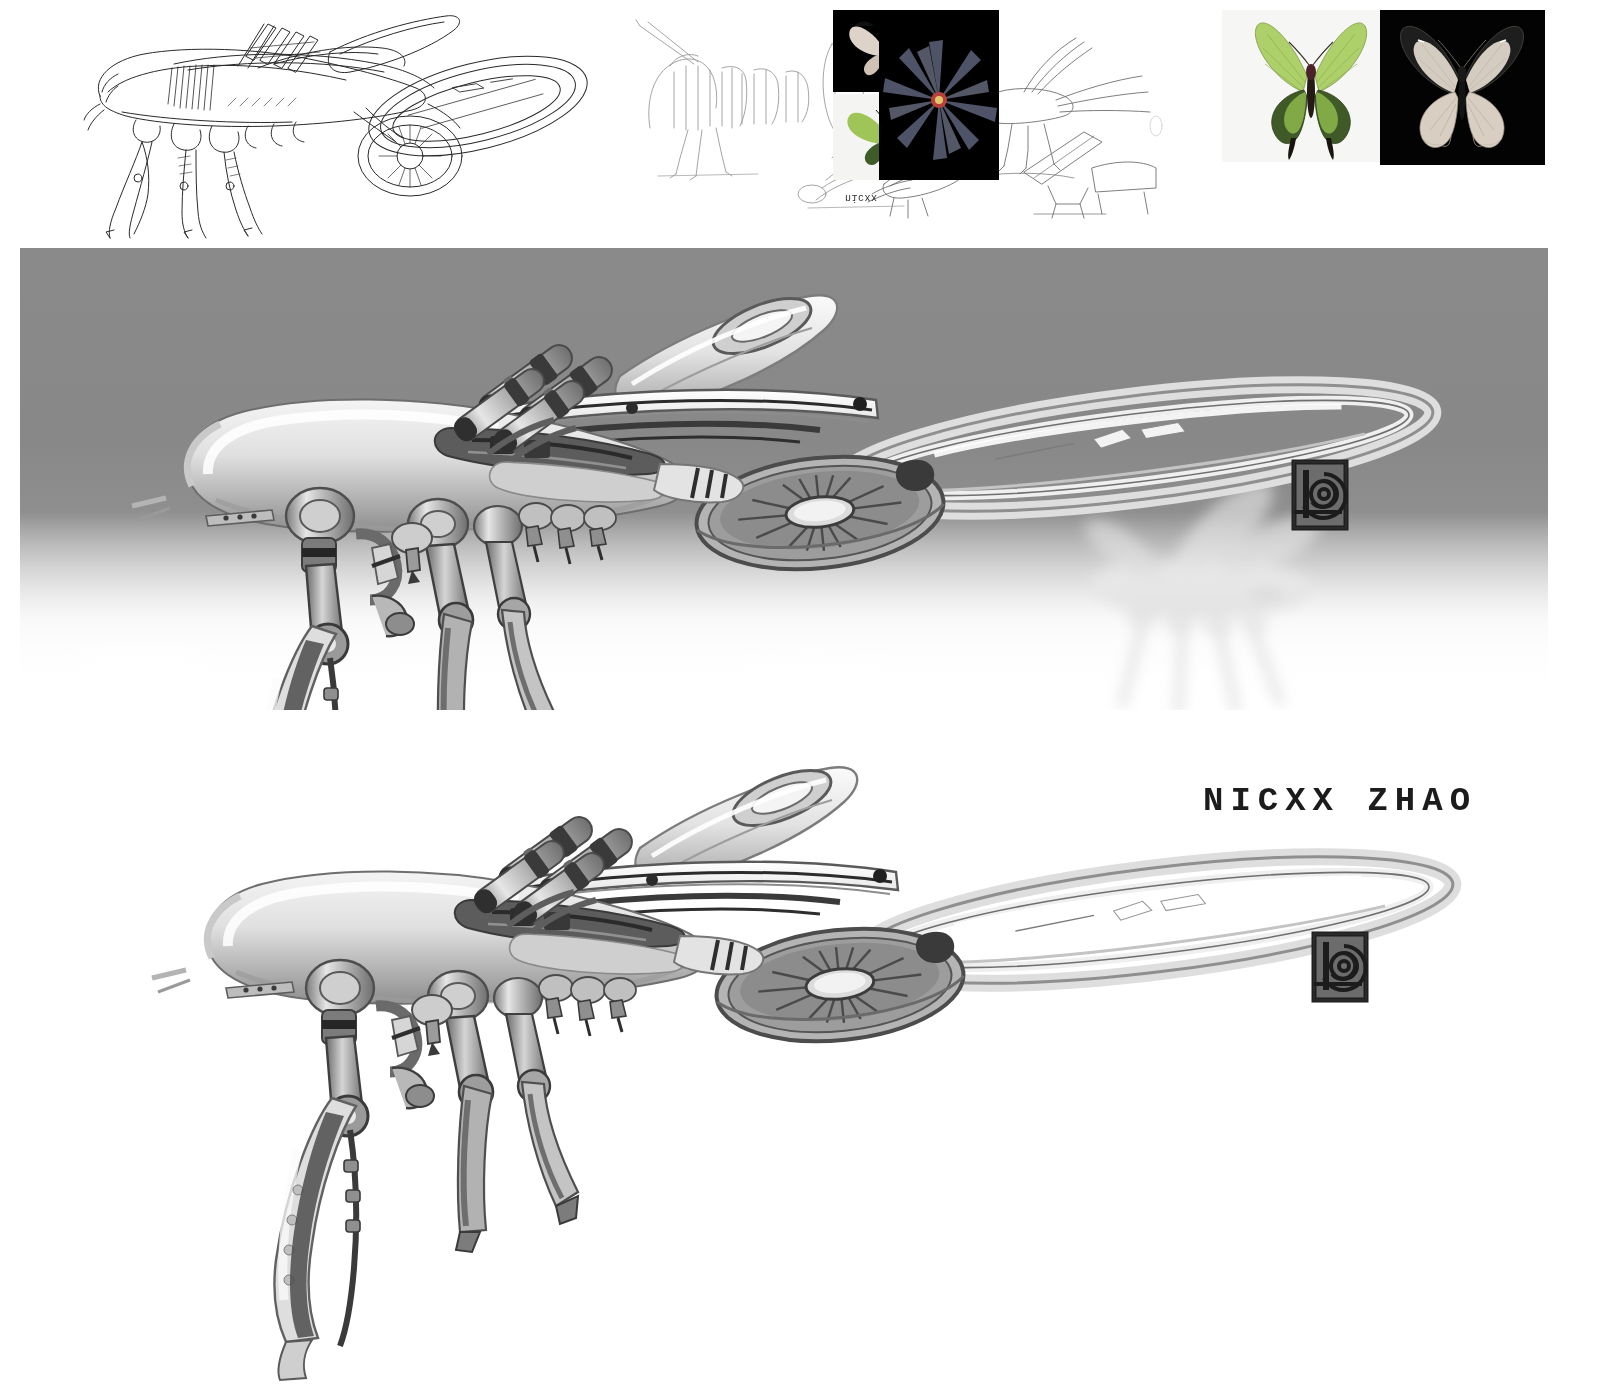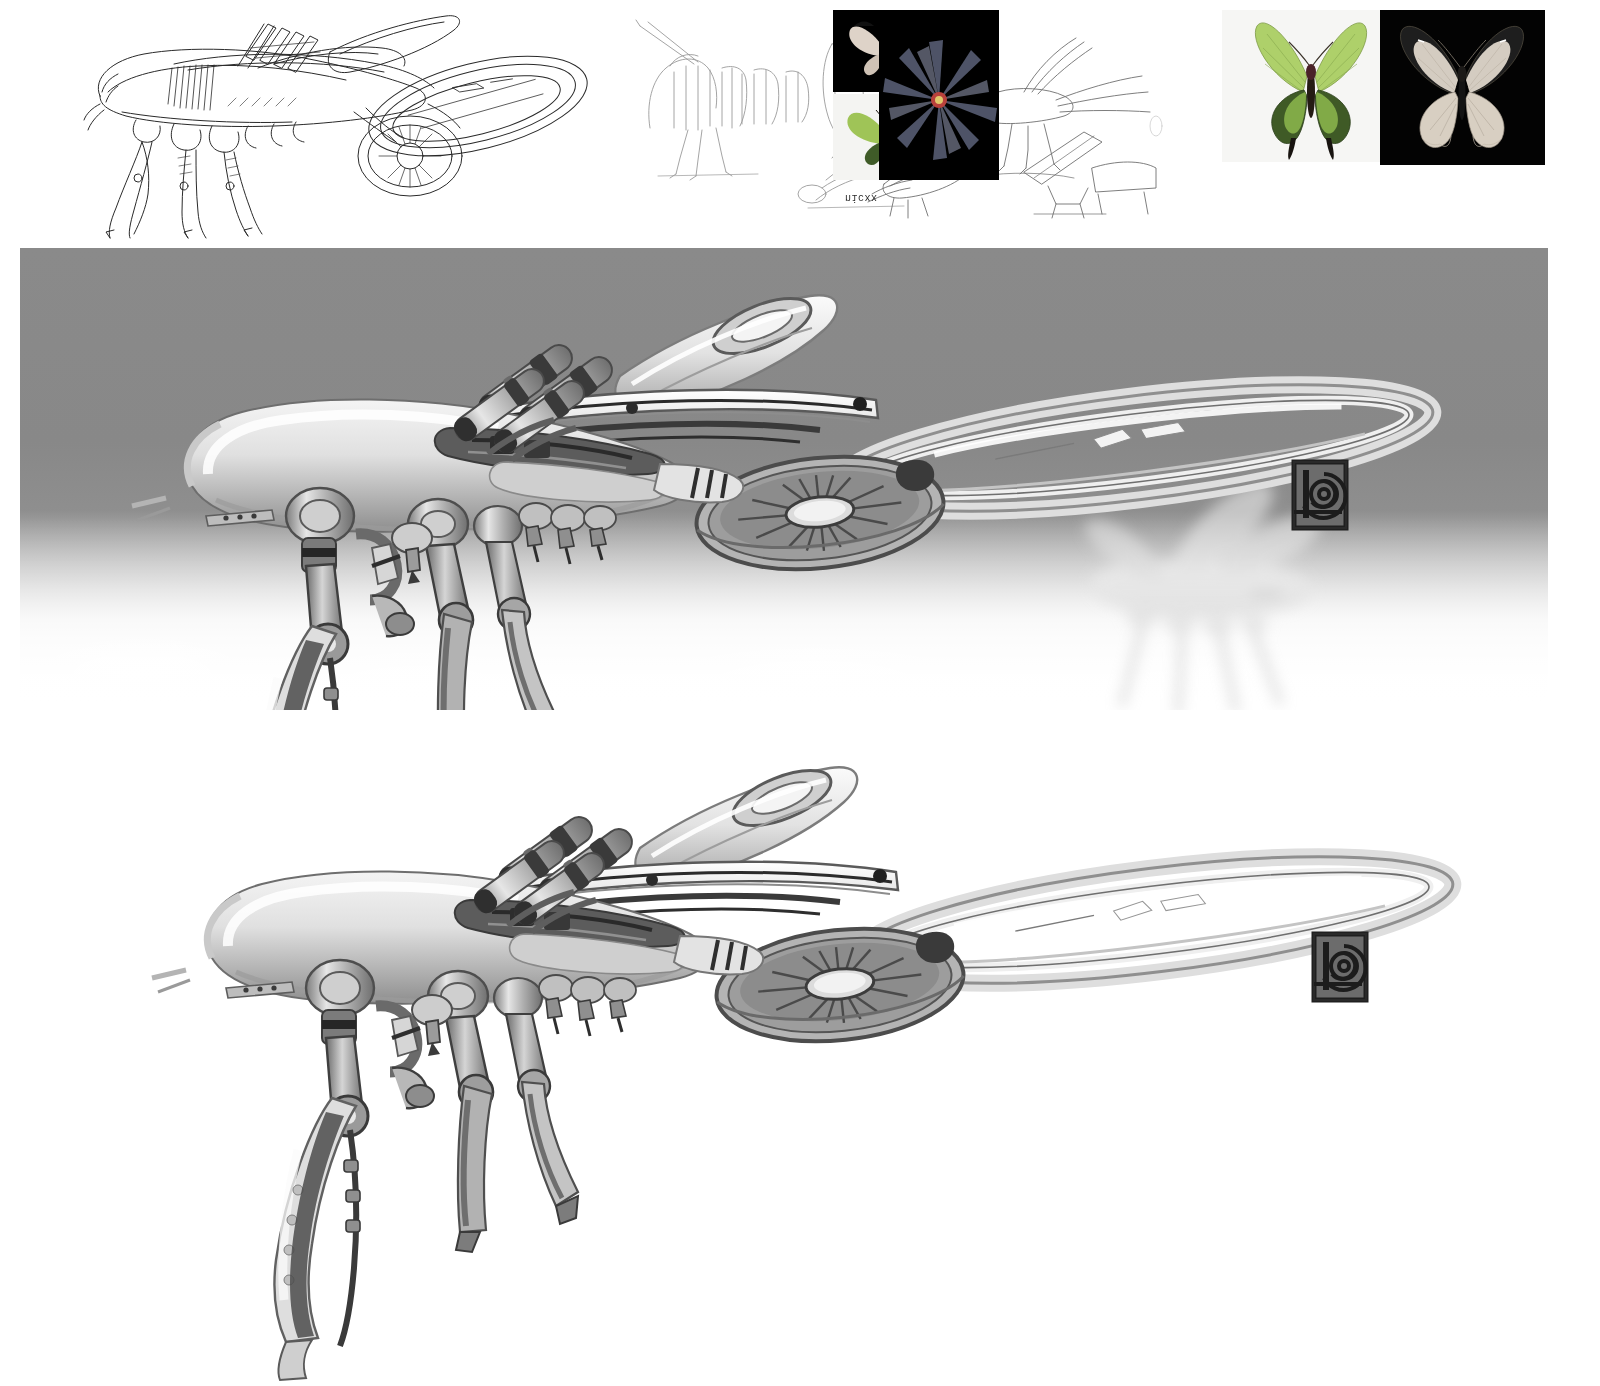--- a/index.html
+++ b/index.html
@@ -736,20 +736,21 @@
             <path d="M380 308 L352 318" stroke="#2e2e2e" stroke-width="4" fill="none"></path>
           </g>
         </g>
 
         <path d="M146 250 L112 258" stroke="#b4b4b4" stroke-width="5" fill="none"></path>
         <path d="M150 260 L118 272" stroke="#9a9a9a" stroke-width="3" fill="none"></path>
       </g>
     </svg>
   </div>
 
+  <div class="signature">NICXX ZHAO</div>
 
   <div class="render-white">
     <svg width="1380" height="580" viewBox="0 0 1380 580">
       <defs>
         <linearGradient id="hull2" x1="0" y1="0" x2="0" y2="1">
           <stop offset="0" stop-color="#f4f4f4"></stop>
           <stop offset=".42" stop-color="#e0e0e0"></stop>
           <stop offset=".72" stop-color="#b6b6b6"></stop>
           <stop offset="1" stop-color="#8e8e8e"></stop>
         </linearGradient>

